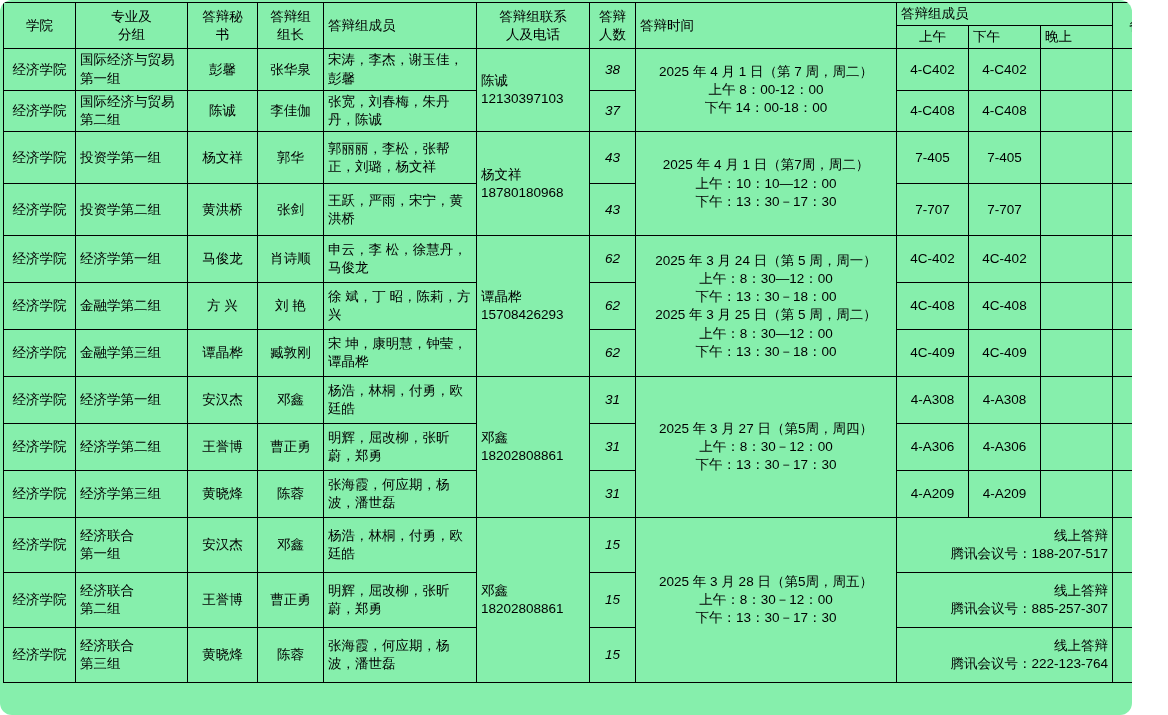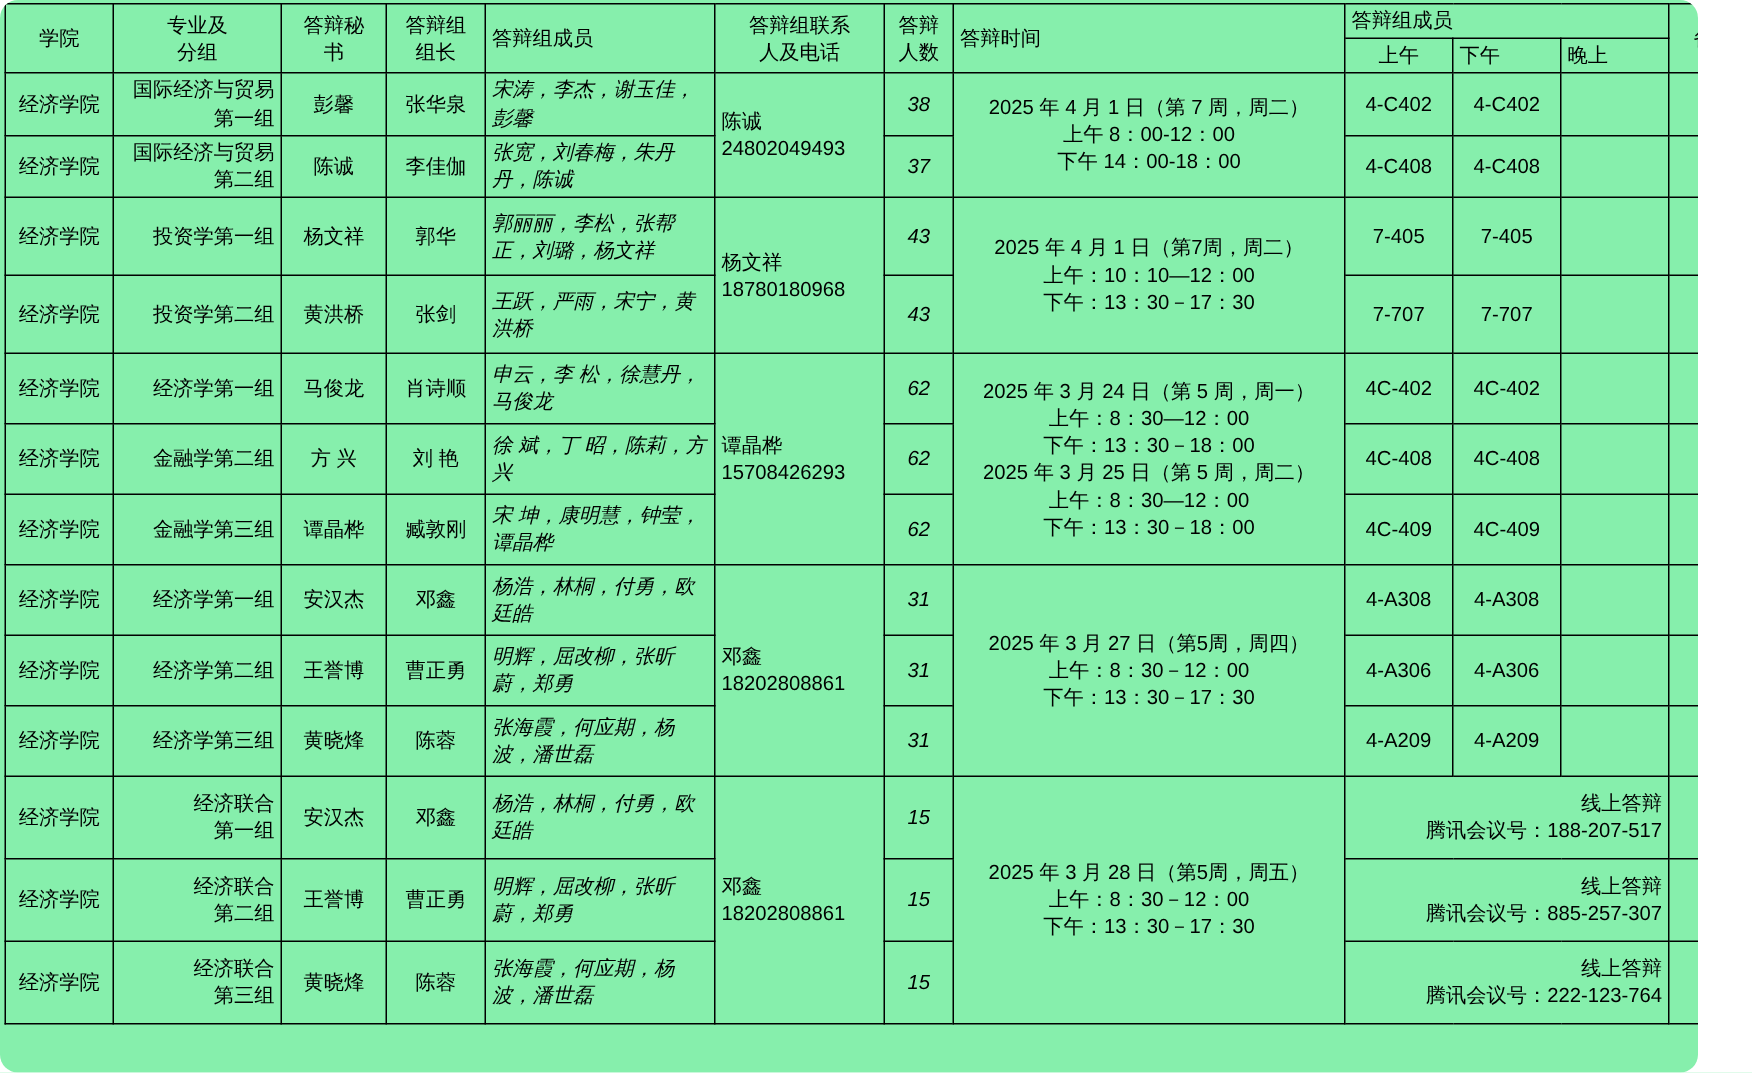--- a/index.html
+++ b/index.html
@@ -54,32 +54,31 @@
     line-height: 1.5;
     white-space: pre-line;
     vertical-align: top;
     padding-top: 6px;
     padding-left: 6px;
   }
   .members {
     text-align: left;
     font-size: 13.5px;
     line-height: 1.35;
-    font-style: italic;
   }
   .contact {
     text-align: left;
     font-size: 13.5px;
     line-height: 1.4;
     white-space: pre-line;
     vertical-align: middle;
   }
   .num { text-align: center; font-size: 13.5px; font-style: italic; }
   .college { text-align: center; font-size: 13.5px; }
-  .group { text-align: right; font-size: 13.5px; line-height:1.35; white-space: pre-line;}
+  .group { text-align: left; font-size: 13.5px; line-height:1.35; white-space: pre-line;}
   .secretary { text-align: center; font-size: 13.5px; }
   .leader { text-align: center; font-size: 13.5px; }
   .room { text-align: center; font-size: 13px; }
   .blank { }
 </style>
 </head>
 <body>
 
 <div id="sheet">
   <table class="defense-table">
@@ -123,21 +122,21 @@
     </thead>
     <tbody>
 
       <tr style="height:40px">
         <td class="college">经济学院</td>
         <td class="group">国际经济与贸易
 第一组</td>
         <td class="secretary">彭馨</td>
         <td class="leader">张华泉</td>
         <td class="members">宋涛，李杰，谢玉佳，彭馨</td>
-        <td class="contact" rowspan="2"><span>陈诚</span><br><span>24802049493</span></td>
+        <td class="contact" rowspan="2"><span>陈诚</span><br><span>12130397103</span></td>
         <td class="num">38</td>
         <td class="time-cell" rowspan="2">2025 年 4 月 1 日（第 7 周，周二）
 上午 8：00-12：00
 下午 14：00-18：00</td>
         <td class="room">4-C402</td>
         <td class="room">4-C402</td>
         <td class="room blank"></td>
         <td class="room blank"></td>
       </tr>
 

